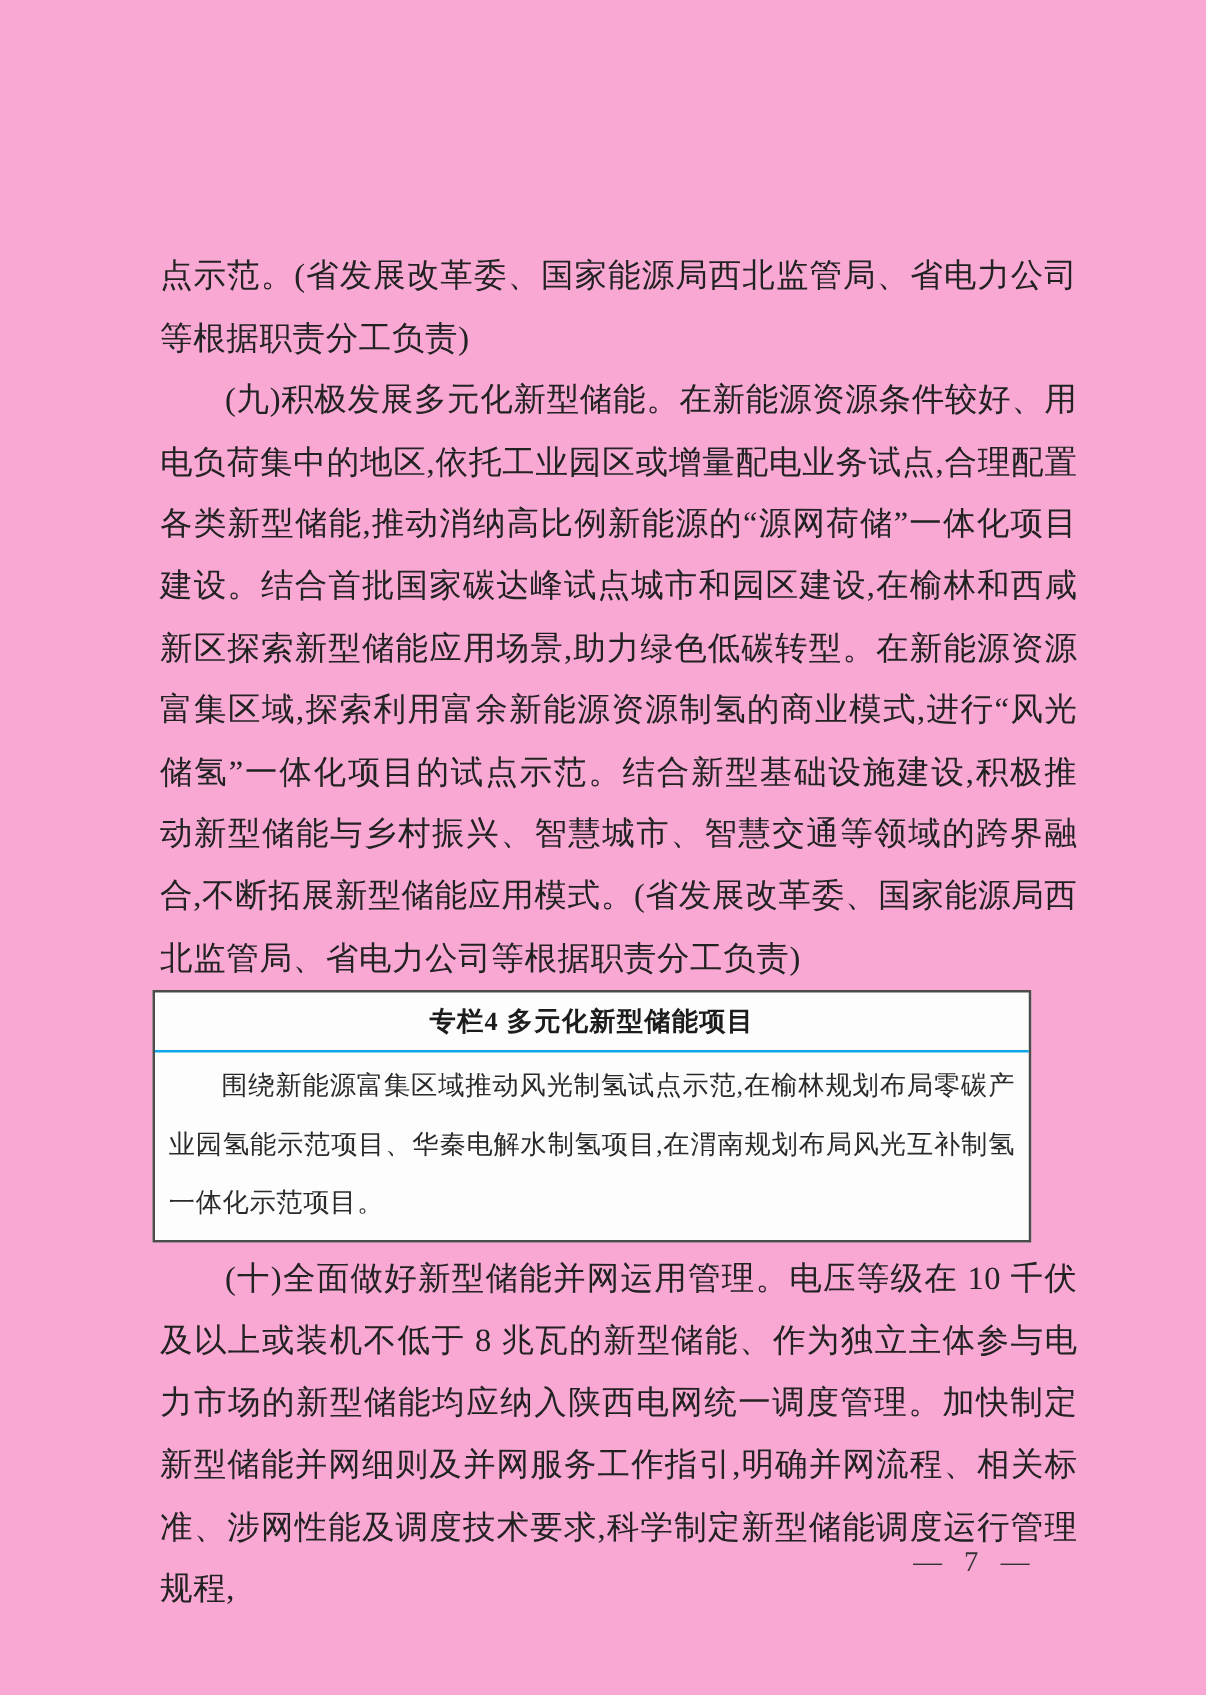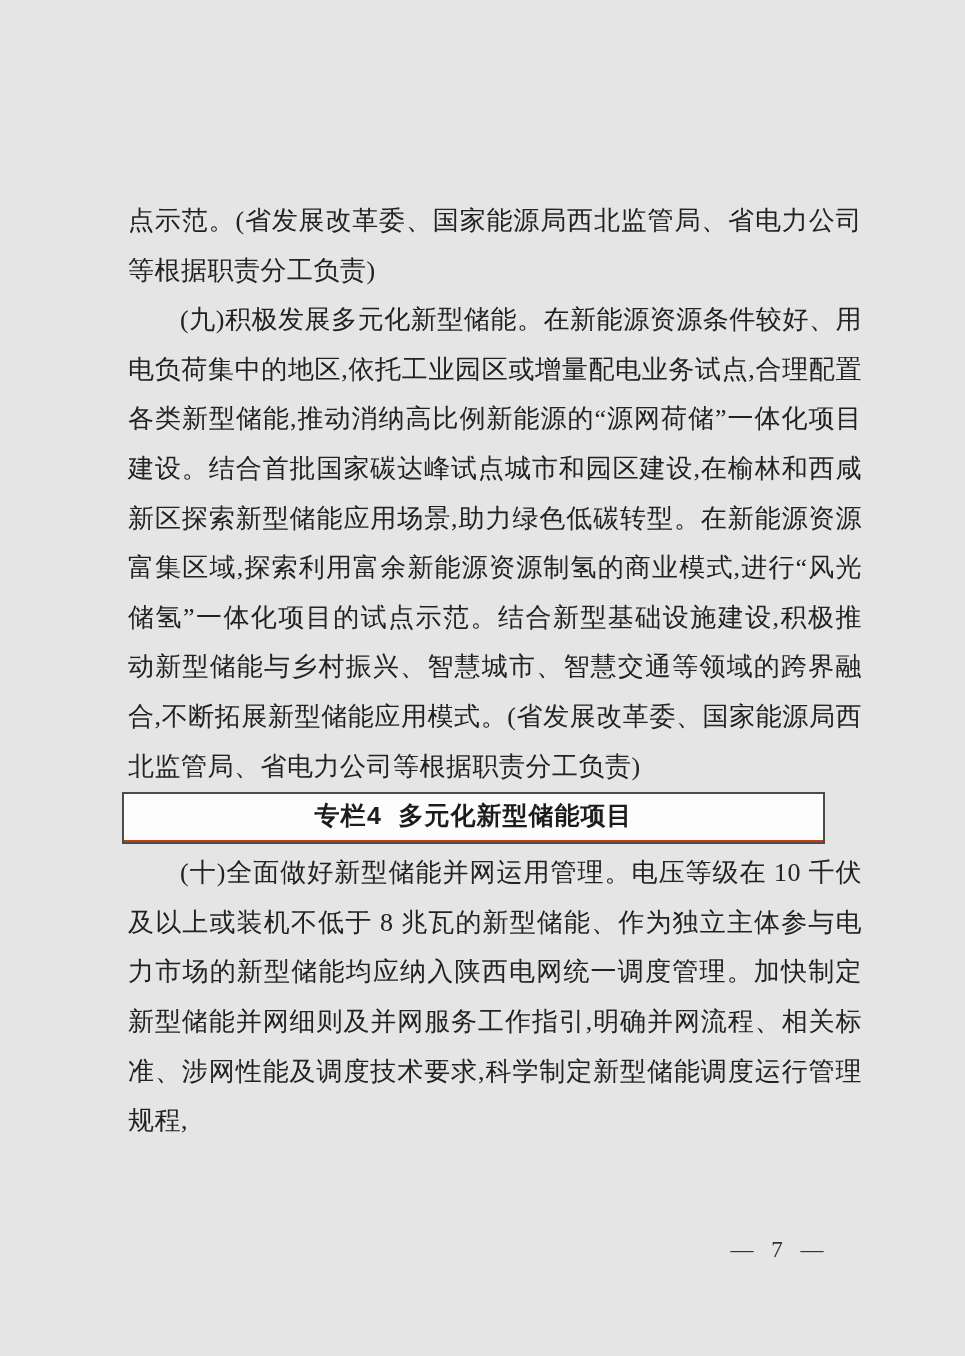--- a/index.html
+++ b/index.html
@@ -4,21 +4,21 @@
 <style>
   html, body {
     margin: 0;
     padding: 0;
     background: #ffffff;
   }
   .page {
     position: relative;
     width: 965px;
     height: 1356px;
-    background: #e5e5e5;
+    background: #f9a8d4;
     color: #222222;
     font-family: "Liberation Serif", "DejaVu Serif", serif;
     overflow: hidden;
   }
   .body-text {
     position: absolute;
     left: 128px;
     top: 196px;
     width: 734px;
     font-size: 26px;
@@ -33,28 +33,28 @@
     text-indent: 2em;
   }
   .callout {
     box-sizing: border-box;
     width: 703px;
     margin: 1px 0 4px -6px;
     border: 2px solid #4c4c4c;
     background: #fdfdfd;
   }
   .callout-title {
-    font-family: Liberation Mono, monospace;
+    font-family: Liberation Serif, serif;
     font-weight: bold;
-    font-size: 25px;
+    font-size: 21px;
     line-height: 25px;
     text-align: center;
     letter-spacing: 1px;
     padding: 11px 0 10px 0;
-    border-bottom: 2px solid #c2410c;
+    border-bottom: 2px solid #0ea5e9;
     color: #1c1c1c;
   }
   .callout-body {
     font-size: 21px;
     line-height: 47px;
     text-align: justify;
     text-indent: 2em;
     padding: 3px 11px 6px 11px;
     letter-spacing: 0.5px;
     color: #2a2a2a;
@@ -75,17 +75,18 @@
 </style>
 </head>
 <body>
 
 <div class="page">
   <div class="body-text">
     <p class="para">点示范。(省发展改革委、国家能源局西北监管局、省电力公司等根据职责分工负责)</p>
     <p class="para indent">(九)积极发展多元化新型储能。在新能源资源条件较好、用电负荷集中的地区,依托工业园区或增量配电业务试点,合理配置各类新型储能,推动消纳高比例新能源的“源网荷储”一体化项目建设。结合首批国家碳达峰试点城市和园区建设,在榆林和西咸新区探索新型储能应用场景,助力绿色低碳转型。在新能源资源富集区域,探索利用富余新能源资源制氢的商业模式,进行“风光储氢”一体化项目的试点示范。结合新型基础设施建设,积极推动新型储能与乡村振兴、智慧城市、智慧交通等领域的跨界融合,不断拓展新型储能应用模式。(省发展改革委、国家能源局西北监管局、省电力公司等根据职责分工负责)</p>
     <div class="callout">
       <div class="callout-title">专栏4 多元化新型储能项目</div>
+      <div class="callout-body">围绕新能源富集区域推动风光制氢试点示范,在榆林规划布局零碳产业园氢能示范项目、华秦电解水制氢项目,在渭南规划布局风光互补制氢一体化示范项目。</div>
     </div>
     <p class="para indent">(十)全面做好新型储能并网运用管理。电压等级在 10 千伏及以上或装机不低于 8 兆瓦的新型储能、作为独立主体参与电力市场的新型储能均应纳入陕西电网统一调度管理。加快制定新型储能并网细则及并网服务工作指引,明确并网流程、相关标准、涉网性能及调度技术要求,科学制定新型储能调度运行管理规程,</p>
   </div>
   <div class="page-number">— 7 —</div>
 </div>
 
 </body></html>

